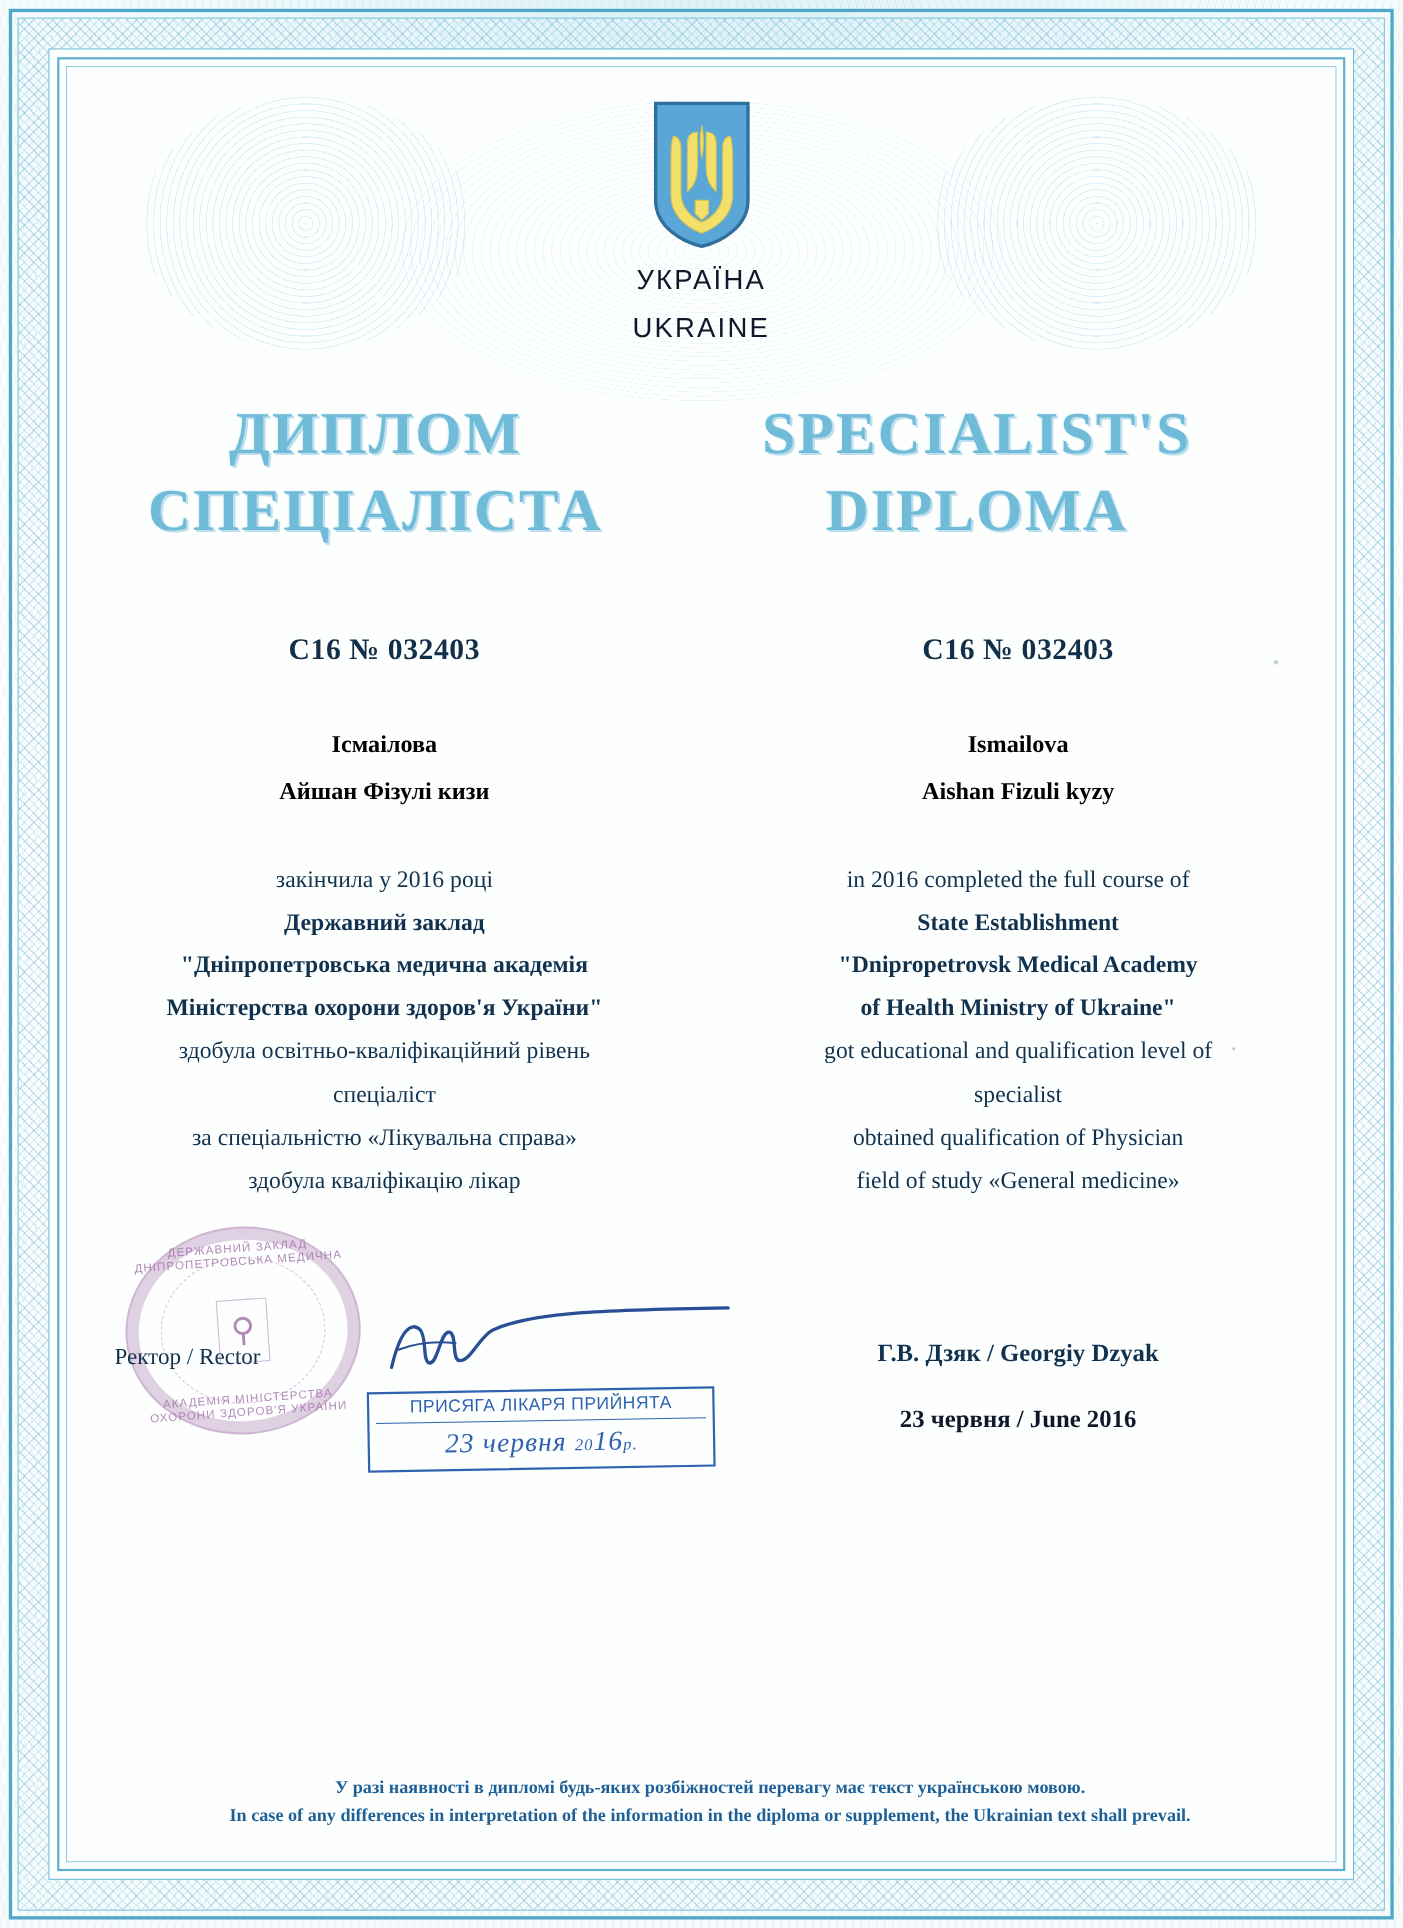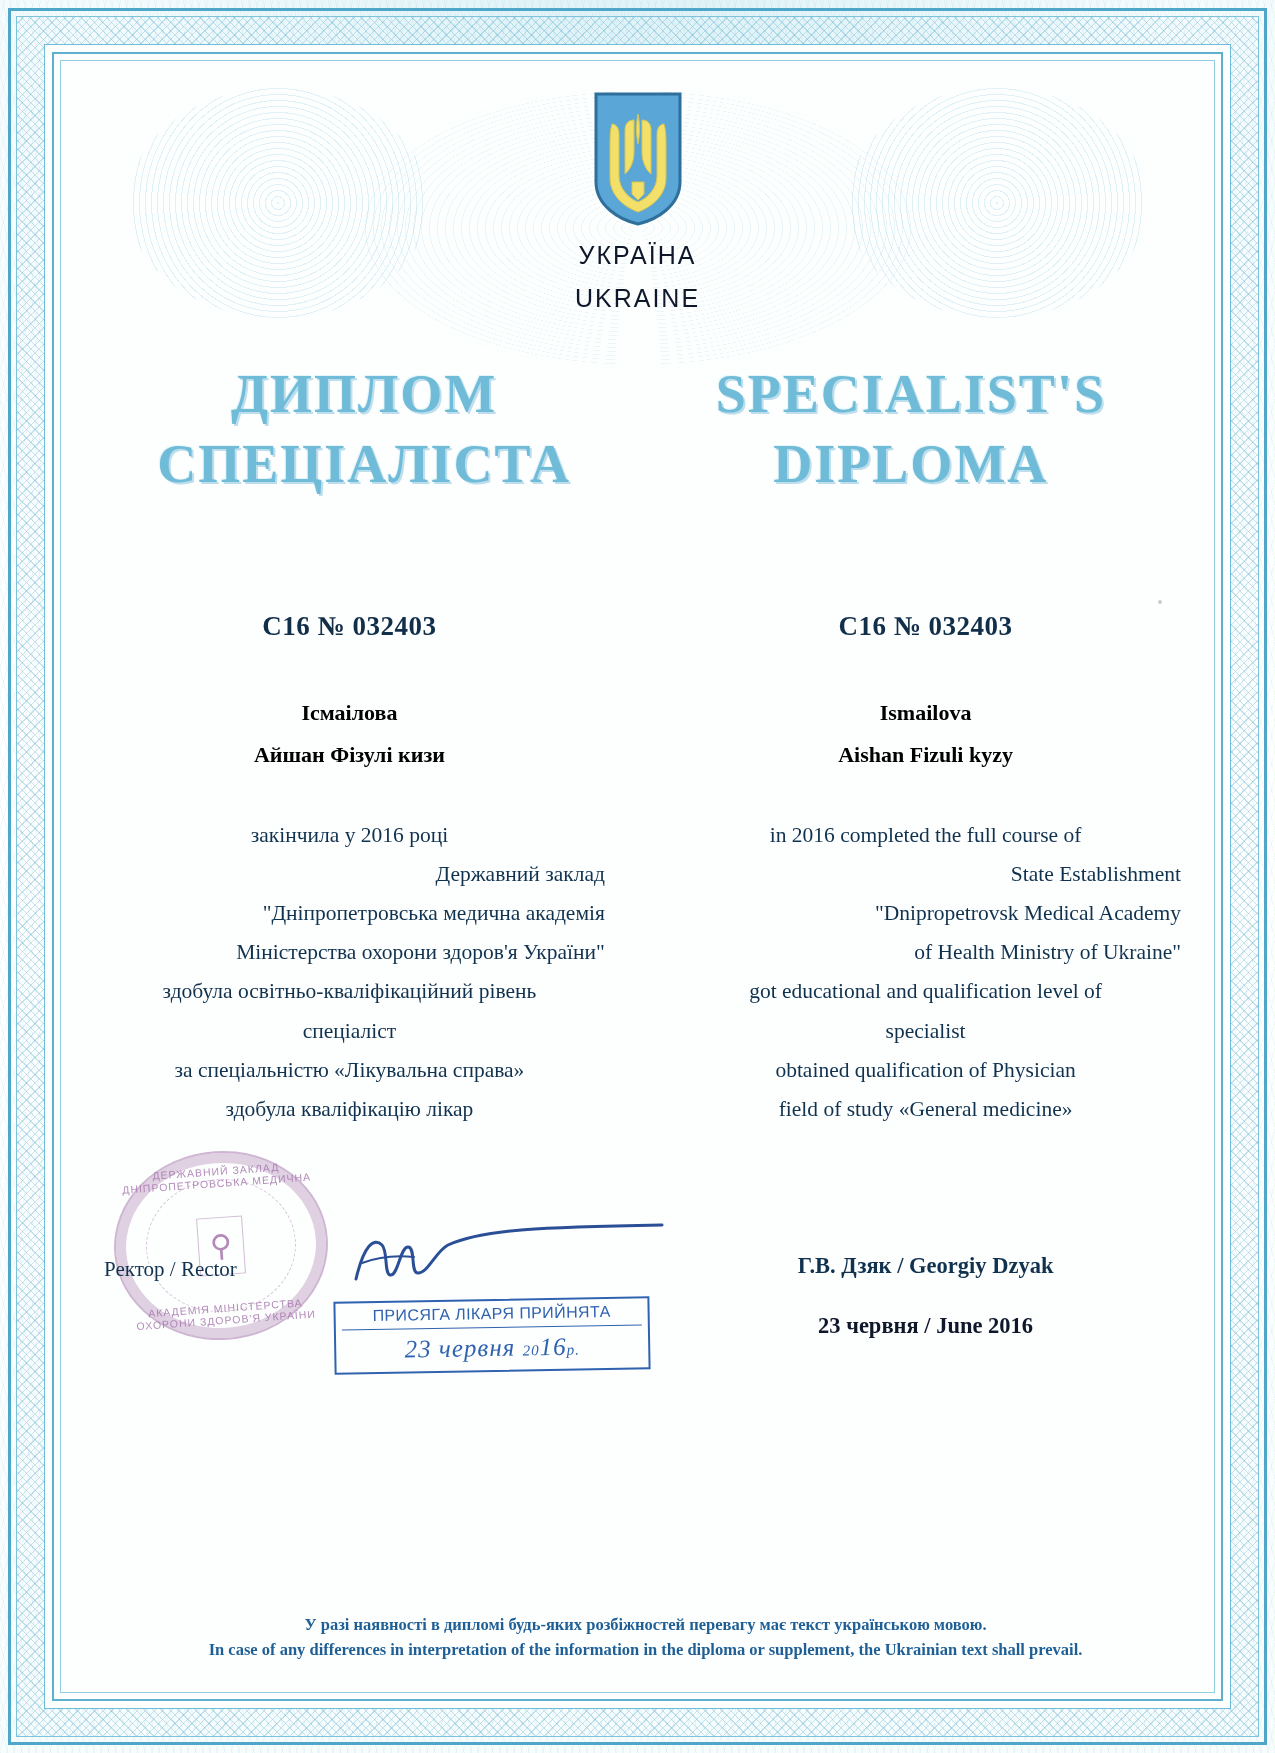--- a/index.html
+++ b/index.html
@@ -105,21 +105,21 @@
     color: #0f172a;
     line-height: 1.22;
     font-weight: 400;
   }
 
   
   .titles {
     position: relative;
     margin-top: 46px;
     display: flex;
-    justify-content: center;
+    justify-content: flex-start;
     align-items: flex-start;
   }
   .title-col {
     width: 48%;
     text-align: center;
   }
   .title-line {
     font-family: "Liberation Serif", serif;
     font-weight: bold;
     font-size: 54px;
@@ -127,21 +127,21 @@
     line-height: 1.30;
     color: #6fbbd8;
     text-shadow:
        2px 2px 0 rgba(110,185,215,0.45),
        -1px -1px 0 rgba(225,245,250,0.9);
   }
 
   
   .columns {
     position: relative;
-    margin-top: 112px;
+    margin-top: 76px;
     display: flex;
     justify-content: space-between;
     padding: 0 26px;
   }
   .col {
     width: 47%;
     text-align: center;
     color: #10324f;
   }
   .serial {
@@ -156,21 +156,21 @@
     font-weight: bold;
     line-height: 1.9;
     color: #000000;
   }
   .body-block {
     margin-top: 40px;
     font-size: 21.5px;
     line-height: 1.82;
     color: #10324f;
   }
-  .body-block .b { font-weight: normal; text-align: right; }
+  .body-block .b { font-weight: bold; }
 
   
   .sign-row {
     position: relative;
     margin-top: 42px;
     display: flex;
     justify-content: space-between;
     padding: 0 26px;
     align-items: flex-start;
   }

